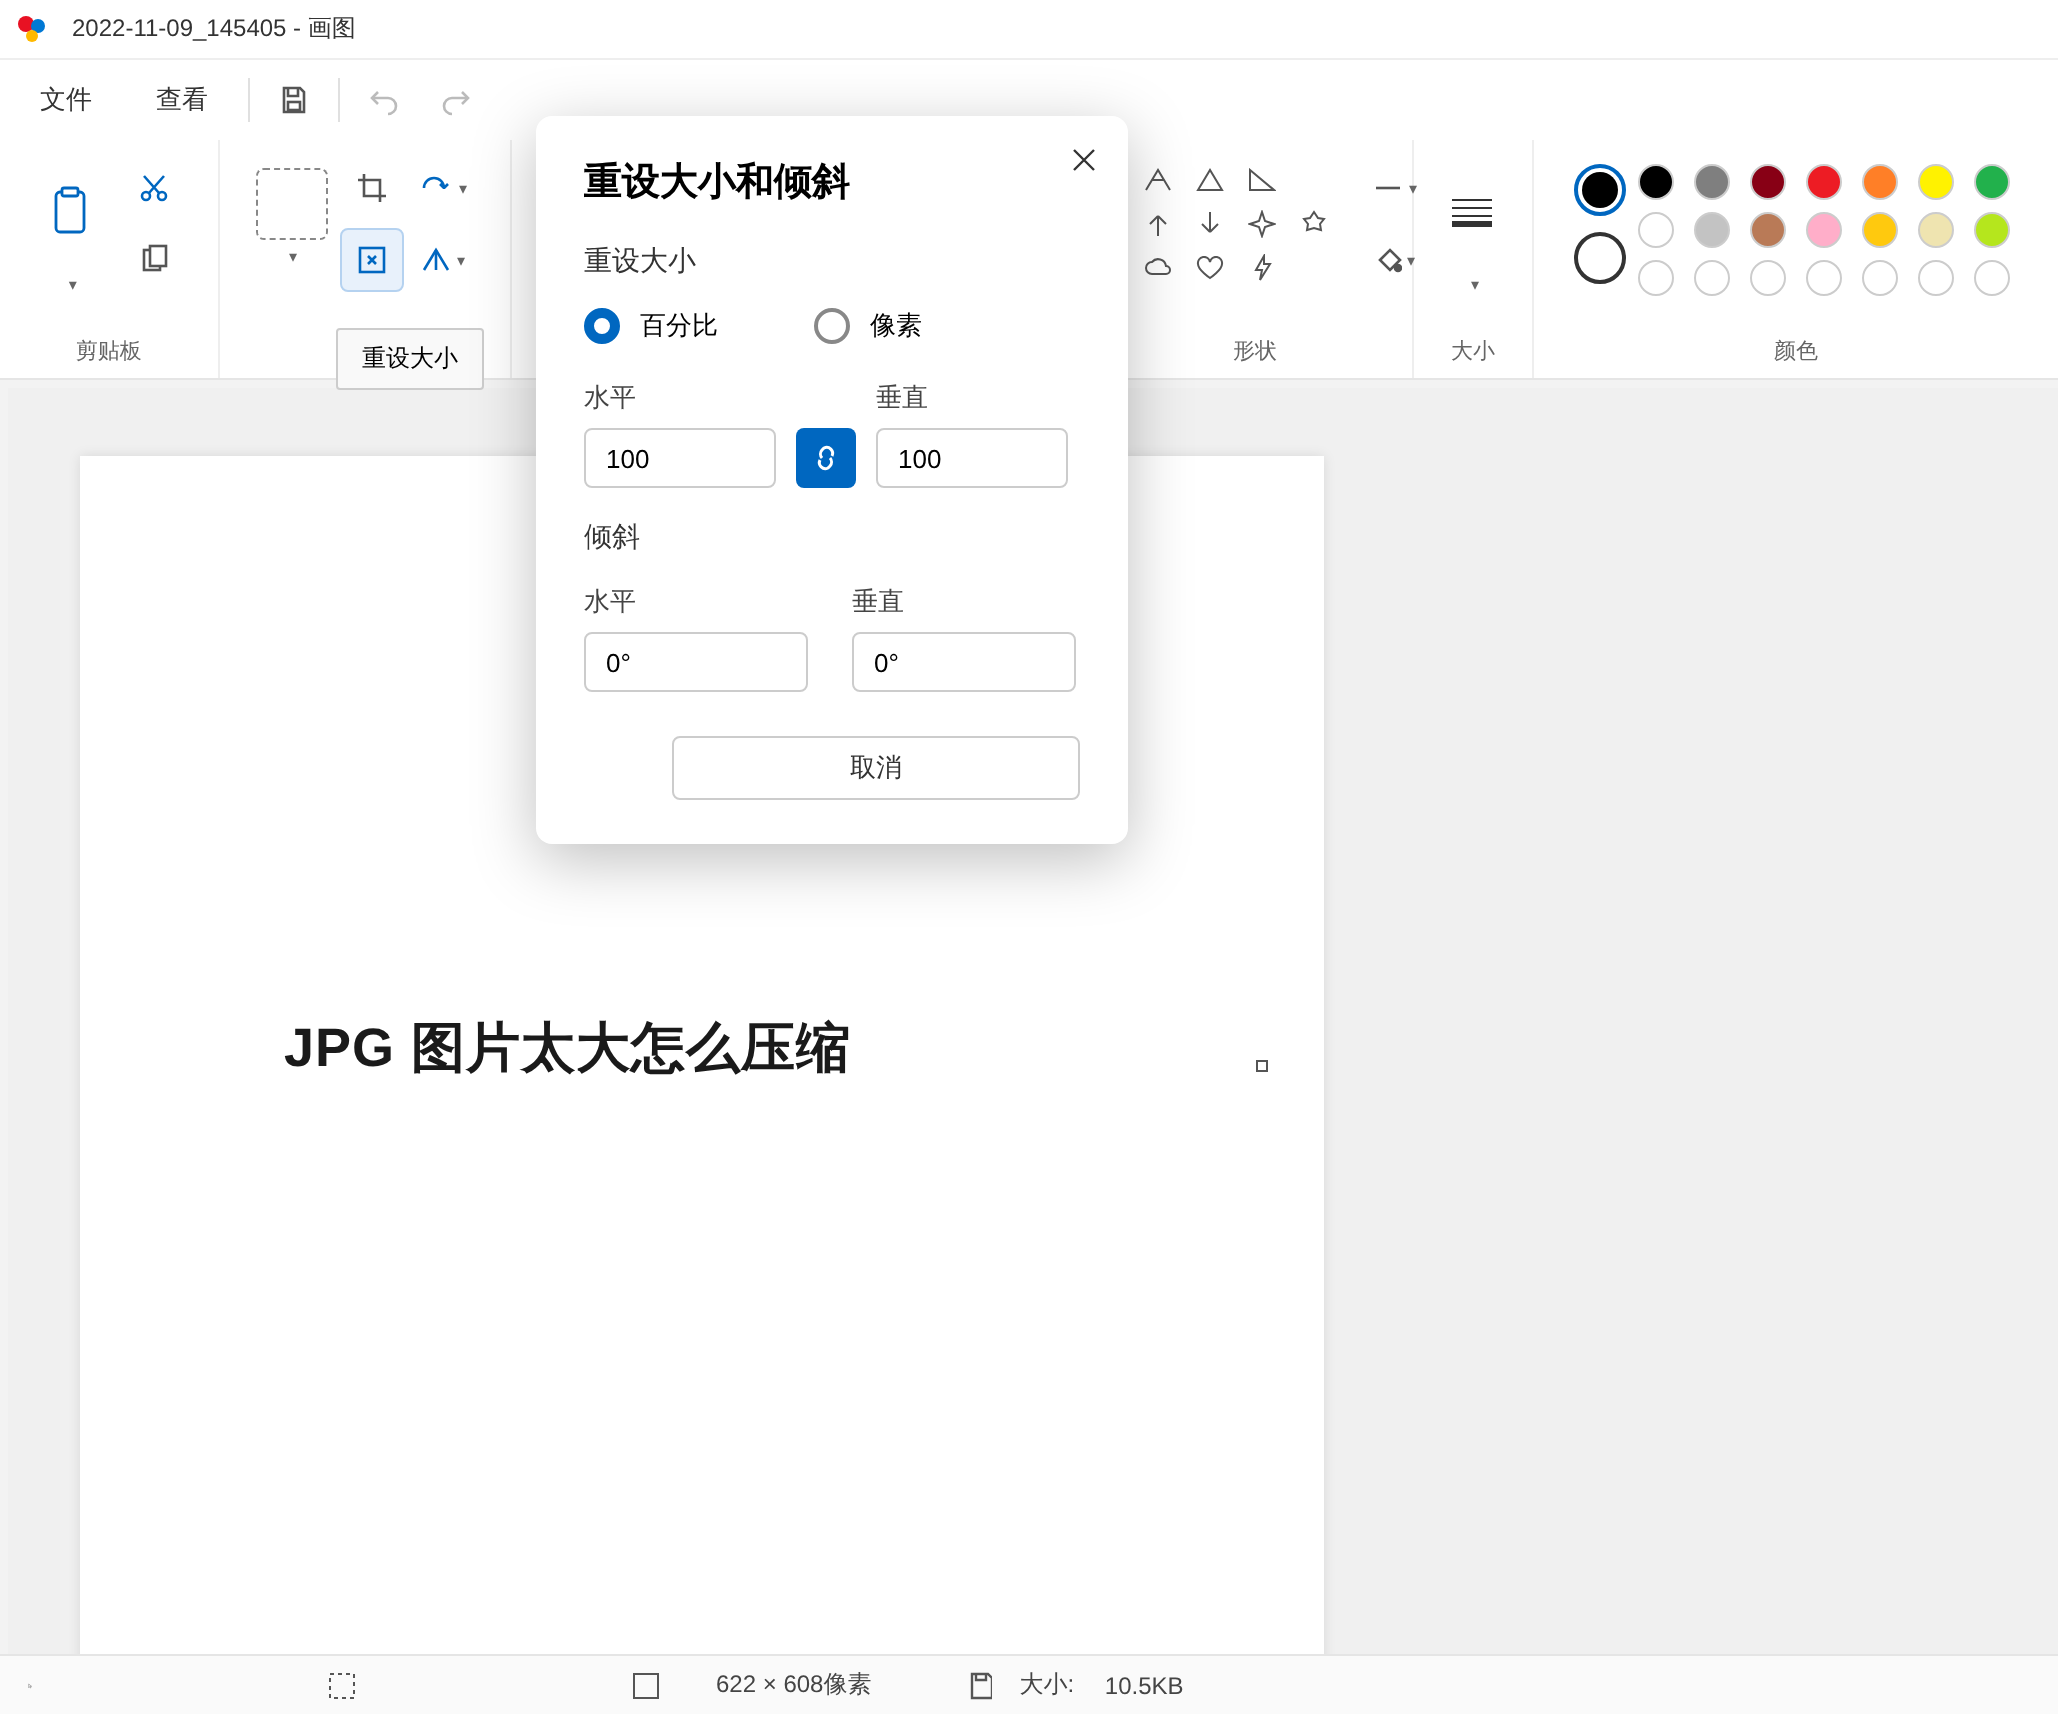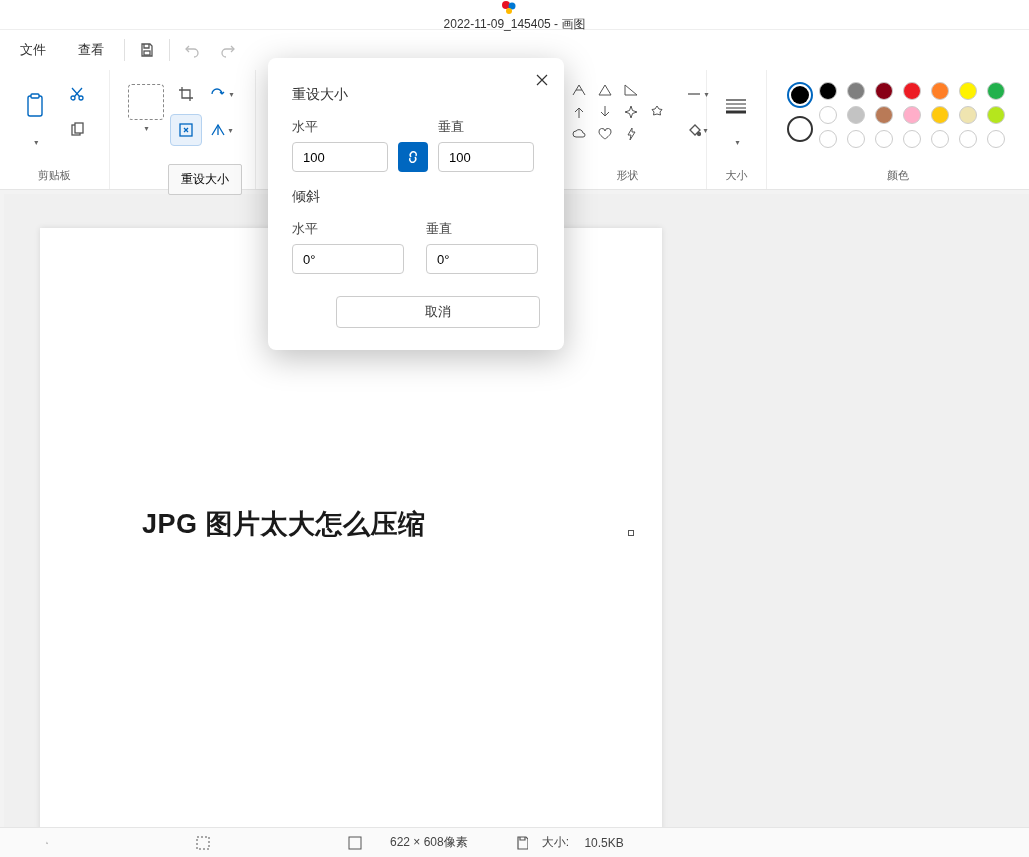--- a/index.html
+++ b/index.html
@@ -1,18 +1,18 @@
 <!DOCTYPE html>
 <html><head>
 <meta charset="utf-8">
 <style>
 * { margin: 0; padding: 0; box-sizing: border-box; font-family: "Segoe UI", "Microsoft YaHei", sans-serif; }
 body { width: 1029px; height: 857px; background: #f3f3f3; overflow: hidden; position: relative; }
 
-.titlebar { height: 30px; background: #fff; display: flex; align-items: center; padding: 0 8px; border-bottom: 1px solid #eee; flex-direction: column; }
+.titlebar { height: 30px; background: #fff; display: flex; align-items: center; padding: 0 8px; border-bottom: 1px solid #eee; }
 .titlebar .appicon { width: 16px; height: 16px; margin-right: 12px; }
 .titlebar .title { font-size: 12px; color: #333; }
 
 .menubar { height: 40px; background: #fff; display: flex; align-items: center; padding: 0 4px; gap: 0; }
 .menubar .menuitem { padding: 8px 16px; font-size: 13px; color: #333; cursor: pointer; }
 .menubar .sep { width: 1px; height: 22px; background: #e0e0e0; margin: 0 4px; }
 .menubar .iconbtn { width: 36px; height: 36px; display: flex; align-items: center; justify-content: center; cursor: pointer; color: #555; }
 .menubar .iconbtn.disabled { color: #bbb; }
 
 .ribbon { height: 120px; background: #fff; display: flex; border-bottom: 1px solid #e5e5e5; }
@@ -36,21 +36,21 @@
 .color-ring.sel { border: 2px solid #0067c0; }
 .color-ring .swatch { width: 18px; height: 18px; border-radius: 50%; }
 .palette { display: grid; grid-template-columns: repeat(7, 22px); gap: 6px; }
 .palette .sw { width: 18px; height: 18px; border-radius: 50%; border: 1px solid #ccc; }
 
 .canvas-area { position: absolute; top: 194px; left: 4px; right: 0; bottom: 30px; background: #f0f0f0; overflow: hidden; }
 .canvas { position: absolute; top: 34px; left: 36px; width: 622px; height: 608px; background: #fff; box-shadow: 0 0 6px rgba(0,0,0,0.1); }
 .canvas-text { position: absolute; top: 278px; left: 102px; font-size: 27px; font-weight: 900; font-family: "Arial Black", "Microsoft YaHei", sans-serif; letter-spacing: 0.5px; color: #1a1a1a;}
 .canvas-handle { position: absolute; top: 336px; left: 624px; width: 6px; height: 6px; border: 1px solid #555; background:#fff;}
 
-.statusbar { position: absolute; bottom: 0; left: 0; right: 0; height: 30px; background: #fafafa; border-top: 1px solid #e5e5e5; display: flex; align-items: center; font-size: 12px; color: #444; padding-left: 32px; }
+.statusbar { position: absolute; bottom: 0; left: 0; right: 0; height: 30px; background: #fafafa; border-top: 1px solid #e5e5e5; display: flex; align-items: center; font-size: 12px; color: #444; }
 .statusbar .cell { display: flex; align-items: center; gap: 6px; padding: 0 14px; }
 .dialog { position: absolute; top: 58px; left: 268px; width: 296px; background: #fff; border-radius: 8px; box-shadow: 0 8px 32px rgba(0,0,0,0.25); padding: 20px 24px 22px; z-index: 20; }
 .dialog .close { position: absolute; top: 10px; right: 10px; width: 24px; height: 24px; display:flex; align-items:center; justify-content:center; cursor:pointer; color:#444;}
 .dialog h2 { font-size: 19px; font-weight: 600; margin-bottom: 18px; }
 .dialog .section-title { font-size: 14px; font-weight: 400; color: #333; margin: 8px 0 14px; }
 .dialog .radio-row { display: flex; gap: 48px; margin-bottom: 18px; }
 .dialog .radio { display: flex; align-items: center; gap: 10px; font-size: 13px; cursor: pointer; }
 .radio-circle { width: 18px; height: 18px; border-radius: 50%; border: 2px solid #888; display:flex; align-items:center; justify-content:center;}
 .radio-circle.checked { border-color: #0067c0; border-width: 5px; background:#fff;}
 .dialog .field-row { display: flex; align-items: flex-end; gap: 10px; margin-bottom: 16px; }
@@ -365,21 +365,32 @@
     <span>大小:</span>&nbsp;<span>10.5KB</span>
   </div>
 </div>
 
 <div class="dialog">
   <div class="close">
     <svg width="12" height="12" viewBox="0 0 12 12" stroke="#333" stroke-width="1.2">
         <path d="M1 1l10 10M11 1L1 11"></path>
       </svg>
   </div>
+  <h2>重设大小和倾斜</h2>
   <div class="section-title">重设大小</div>
+  <div class="radio-row">
+    <div class="radio">
+      <span class="radio-circle checked"></span>
+      <span>百分比</span>
+    </div>
+    <div class="radio">
+      <span class="radio-circle"></span>
+      <span>像素</span>
+    </div>
+  </div>
   <div class="field-row">
     <div class="field-col">
       <label>水平</label>
       <input type="text" value="100" style="">
     </div>
     <div class="link-btn" style="margin-top:18px">
       <svg width="14" height="14" viewBox="0 0 14 14" fill="none" stroke="#fff" stroke-width="1.5">
           <path d="M5 7a3 3 0 0 1 0-4l1-1a3 3 0 0 1 4 4M9 7a3 3 0 0 1 0 4l-1 1a3 3 0 0 1-4-4"></path>
         </svg>
     </div>

